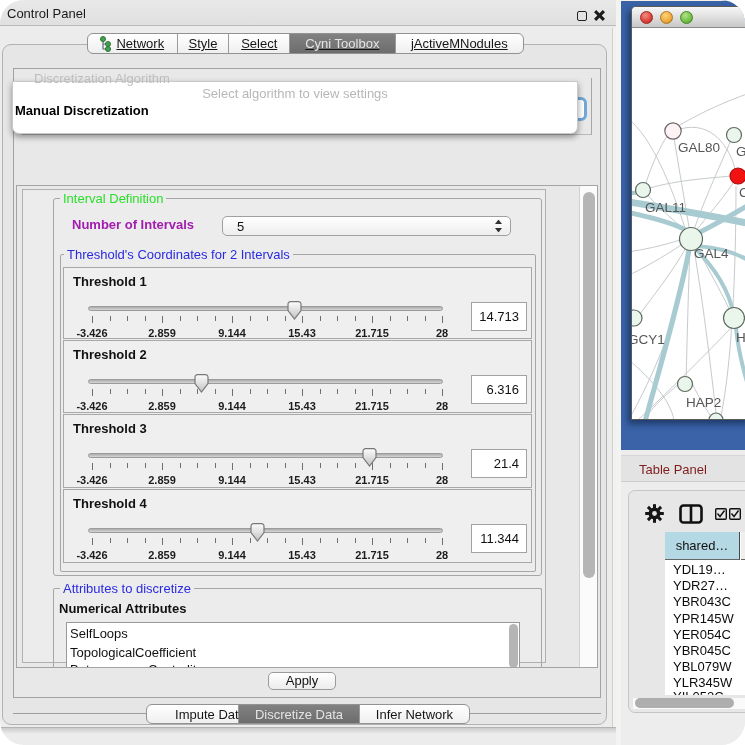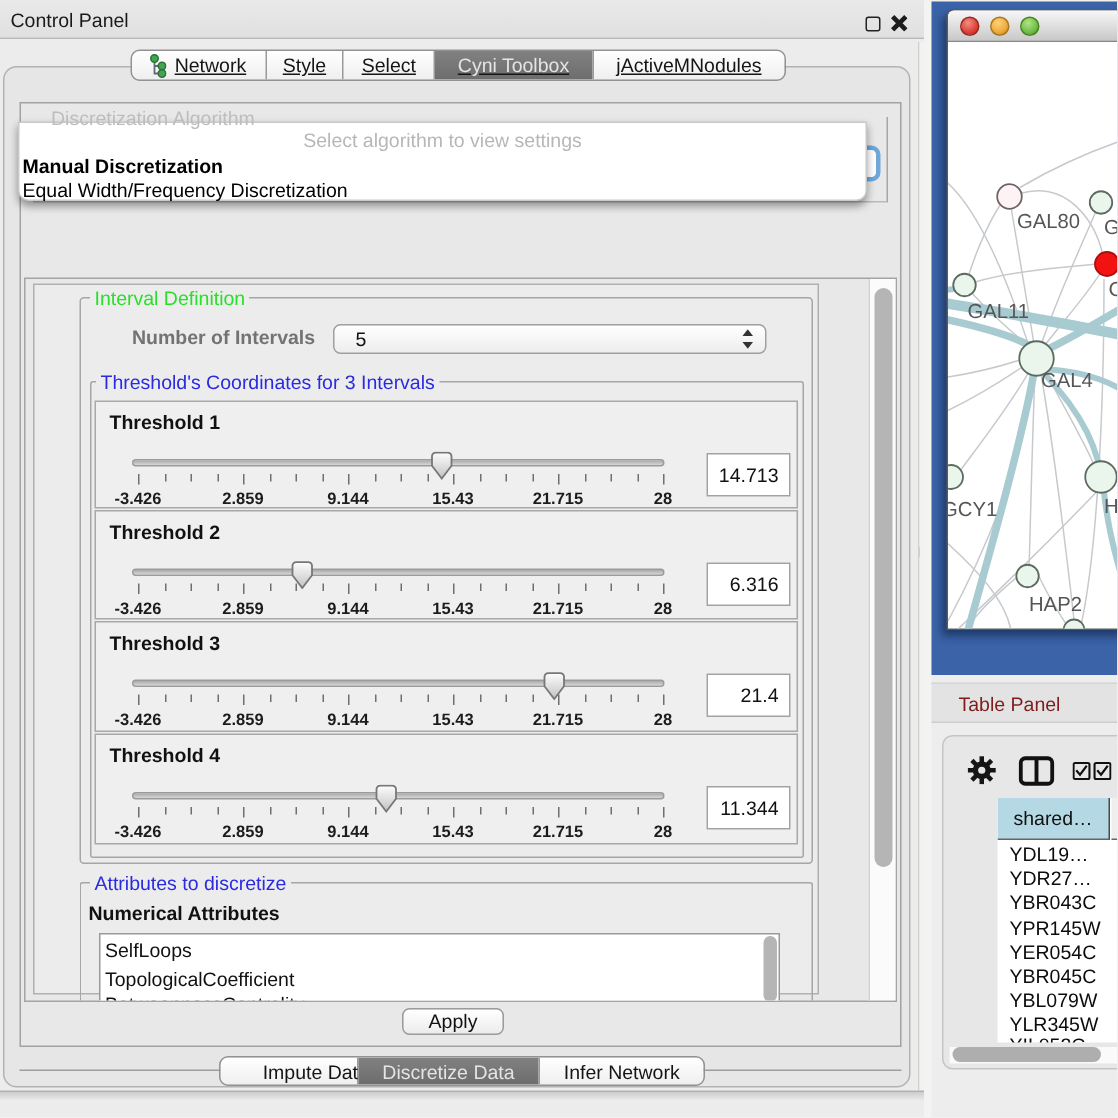--- a/index.html
+++ b/index.html
@@ -1,18 +1,18 @@
 <!DOCTYPE html>
 <html><head>
 <meta charset="utf-8">
 <style>
 * { margin:0; padding:0; box-sizing:border-box; }
 html,body { width:745px; height:745px; overflow:hidden; }
 body { font-family:"Liberation Sans", sans-serif; }
-#app { position:relative; width:745px; height:745px; background:#ececec; overflow:hidden; }
+#app { position:relative; width:745px; height:745px; background:#ececec; overflow:hidden;border-radius:24px; }
 .abs { position:absolute; }
 
 
 #titlebar { left:0; top:0; width:616px; height:26px;
   background:linear-gradient(#e9e9e9,#e0e0e0); border-bottom:1px solid #b9b9b9; }
 #titlebar .t { position:absolute; left:7px; top:6px; font-size:13px; color:#1a1a1a; }
 #floatico { left:577px; top:11px; width:10px; height:10px; border:1.6px solid #222; border-radius:2px; }
 
 #outerpanel { left:2px; top:44px; width:605px; height:681px; border:1px solid #b2b2b2;
   border-radius:9px; background:#e6e6e6; }
@@ -135,32 +135,32 @@
 
   <div class="abs" id="scrollpane">
     <div class="abs" id="contentbox"></div>
     <div class="abs" id="vsb">
         <div class="th"></div>
       </div>
 
     <div class="group" style="left:36px; top:12px; width:489px; height:378px; border-radius:3px;">
       <span class="gt" style="color:#2adf2a; background:#ececec;">Interval Definition</span>
     </div>
-    <div class="abs" style="left:71px; top:31px; font-size:13px; font-weight:bold; color:#737373;">Number of Intervals</div>
+    <div class="abs" style="left:55px; top:31px; font-size:13px; font-weight:bold; color:#a21caf;">Number of Intervals</div>
     <div class="combo" style="left:205px; top:30px; width:289px; height:20px;">
       <span class="cv">5</span>
       <span class="ar">
           <svg width="9" height="13" viewBox="0 0 9 13">
         <path d="M4.5 0 L8 4.5 L1 4.5 Z" fill="#333"></path>
             <path d="M4.5 13 L8 8.5 L1 8.5 Z" fill="#333"></path>
       </svg>
         </span>
     </div>
     <div class="group" style="left:43px; top:68px; width:476px; height:318px;">
-      <span class="gt" style="color:#2a2ae0; background:#ececec; left:3px;">Threshold's Coordinates for 3 Intervals</span>
+      <span class="gt" style="color:#2a2ae0; background:#ececec; left:3px;">Threshold's Coordinates for 2 Intervals</span>
     </div>
 
     <div id="tb1" class="tbox" style="top:81px; height:72px;">
         <div class="tt">Threshold 1</div>
         <div class="track" style="top:38px;"></div>
         <div class="tick" style="left:28px; top:48px; height:7px;"></div>
         <div class="tick" style="left:45.5px; top:48px; height:5px;"></div>
         <div class="tick" style="left:63px; top:48px; height:5px;"></div>
         <div class="tick" style="left:80.5px; top:48px; height:5px;"></div>
         <div class="tick" style="left:98px; top:48px; height:7px;"></div>
@@ -339,21 +339,20 @@
   <div class="seg" id="bottabs">
     <div class="s" style="width:92px;padding-left:36px;">Impute Data</div>
     <div class="s sel" style="width:122px;">Discretize Data</div>
     <div class="s" style="width:110px;">Infer Network</div>
   </div>
 
   <div class="abs" style="left:34px; top:71px; font-size:13px; color:#bdbdbd; z-index:31;">Discretization Algorithm</div>
   <div class="abs ddlist">
     <div class="l1">Select algorithm to view settings</div>
     <div class="l2">Manual Discretization</div>
-    <div class="l3">Equal Width/Frequency Discretization</div>
   </div>
 
   <div class="abs" style="left:612px; top:364px; width:0; height:0; border-top:4px solid transparent; border-bottom:4px solid transparent; border-left:5px solid #8a8a8a;"></div>
   <div class="abs" style="left:612px; top:28px; width:1px; height:699px; background:#cfcfcf;"></div>
   <div class="abs" style="left:613px; top:28px; width:3px; height:699px; background:#f2f2f1;"></div>
   <div class="abs" style="left:0; top:727px; width:616px; height:1px; background:#b3b3b3;"></div>
   <div class="abs" style="left:0; top:728px; width:616px; height:6px; background:linear-gradient(#cccccc,#ededed);"></div>
 
   <div class="abs" id="right">
     <div class="abs" id="rstrip"></div>

